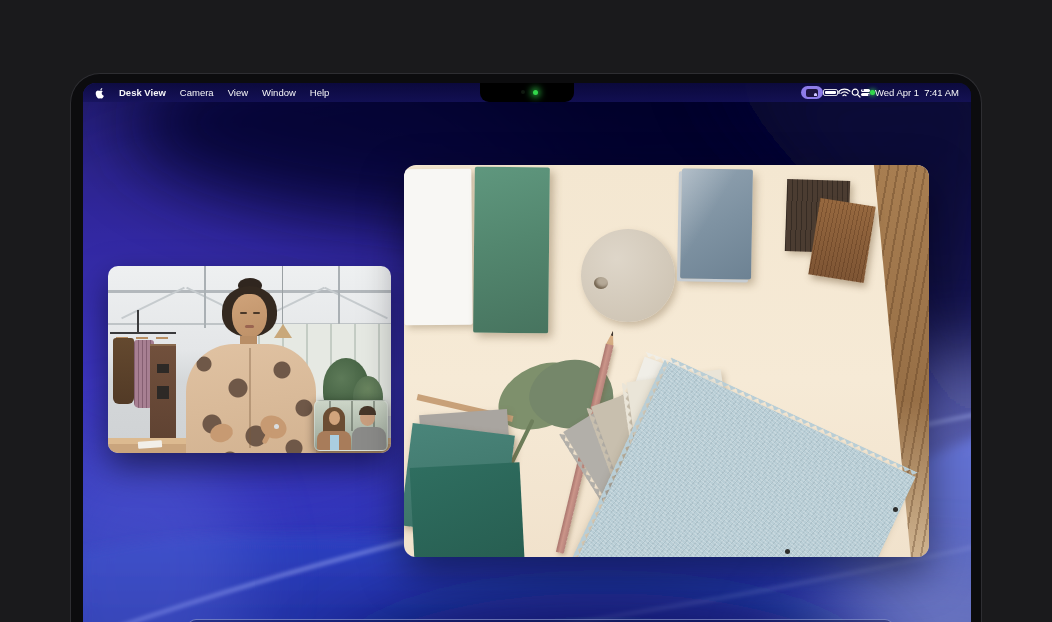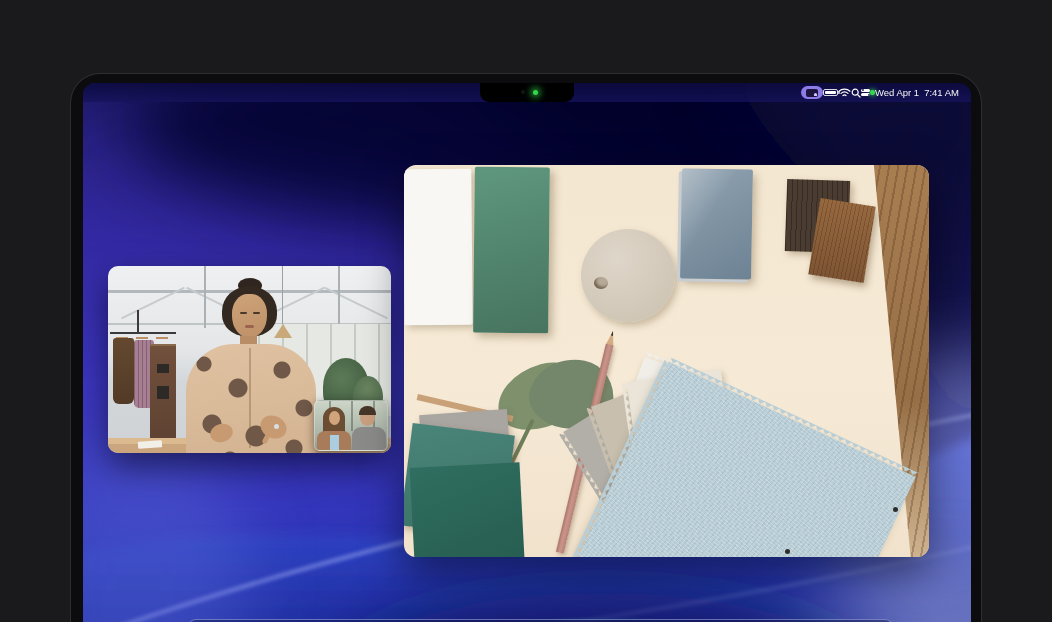--- a/index.html
+++ b/index.html
@@ -228,20 +228,32 @@
         <path d="M0,470 C180,430 360,472 560,445 C700,426 800,398 900,350 L900,560 L0,560 Z" fill="url(#wave)" filter="url(#b6)"></path>
         <path d="M-10,560 C140,505 300,462 460,425 C620,390 740,362 900,330" stroke="#a5b1f8" stroke-width="2.5" fill="none" opacity="0.9" filter="url(#b2)"></path>
         <path d="M-10,612 C200,565 420,570 900,462" stroke="#8e9df2" stroke-width="2" fill="none" opacity="0.7" filter="url(#b2)"></path>
         <ellipse cx="880" cy="430" rx="120" ry="160" fill="#8d95cc" opacity="0.5" filter="url(#b35)"></ellipse>
         <ellipse cx="840" cy="585" rx="150" ry="95" fill="#7a84c6" opacity="0.55" filter="url(#b35)"></ellipse>
         <ellipse cx="55" cy="490" rx="110" ry="150" fill="#5a68da" opacity="0.4" filter="url(#b35)"></ellipse>
         <ellipse cx="520" cy="610" rx="280" ry="100" fill="#0c1656" opacity="0.75" filter="url(#b35)"></ellipse>
       </svg>
 
       <div class="menubar">
+        <div class="mb-left">
+          <span class="mb-ico">
+            <svg width="10" height="12" viewBox="0 0 13 16" fill="#ffffff">
+              <path d="M11.6 12.1c-.3.7-.6 1.3-1.1 1.9-.6.8-1.1 1.3-1.9 1.3-.7 0-1-.4-1.9-.4s-1.2.4-1.9.4c-.8 0-1.4-.6-2-1.4C1.6 12.5.8 10.3.8 8.2c0-2.3 1.5-3.6 3-3.6.8 0 1.4.5 1.9.5s1.2-.5 2.1-.5c.6 0 1.7.1 2.5 1.2-.1 0-1.5.9-1.5 2.6 0 2 1.8 2.7 1.8 2.7zM8.9 3.3c.4-.5.7-1.2.6-1.9-.6 0-1.3.4-1.8.9-.4.4-.7 1.1-.6 1.8.7.1 1.4-.3 1.8-.8z"></path>
+            </svg>
+          </span>
+          <span class="mb-appname">Desk View</span>
+          <span class="mb-item">Camera</span>
+          <span class="mb-item">View</span>
+          <span class="mb-item">Window</span>
+          <span class="mb-item">Help</span>
+        </div>
         <div class="mb-right">
           <span class="pill">
             <span class="pill-display"></span>
           </span>
           <span class="batt"></span>
           <span class="mb-ico">
             <svg width="13" height="10" viewBox="0 0 13 10" fill="none" stroke="#ffffff" stroke-width="1.2" stroke-linecap="round">
               <path d="M1 3.2 C4 .4 9 .4 12 3.2"></path>
                 <path d="M3 5.4 C5.2 3.4 7.8 3.4 10 5.4"></path>
                 <path d="M5 7.5 C5.9 6.7 7.1 6.7 8 7.5"></path>

